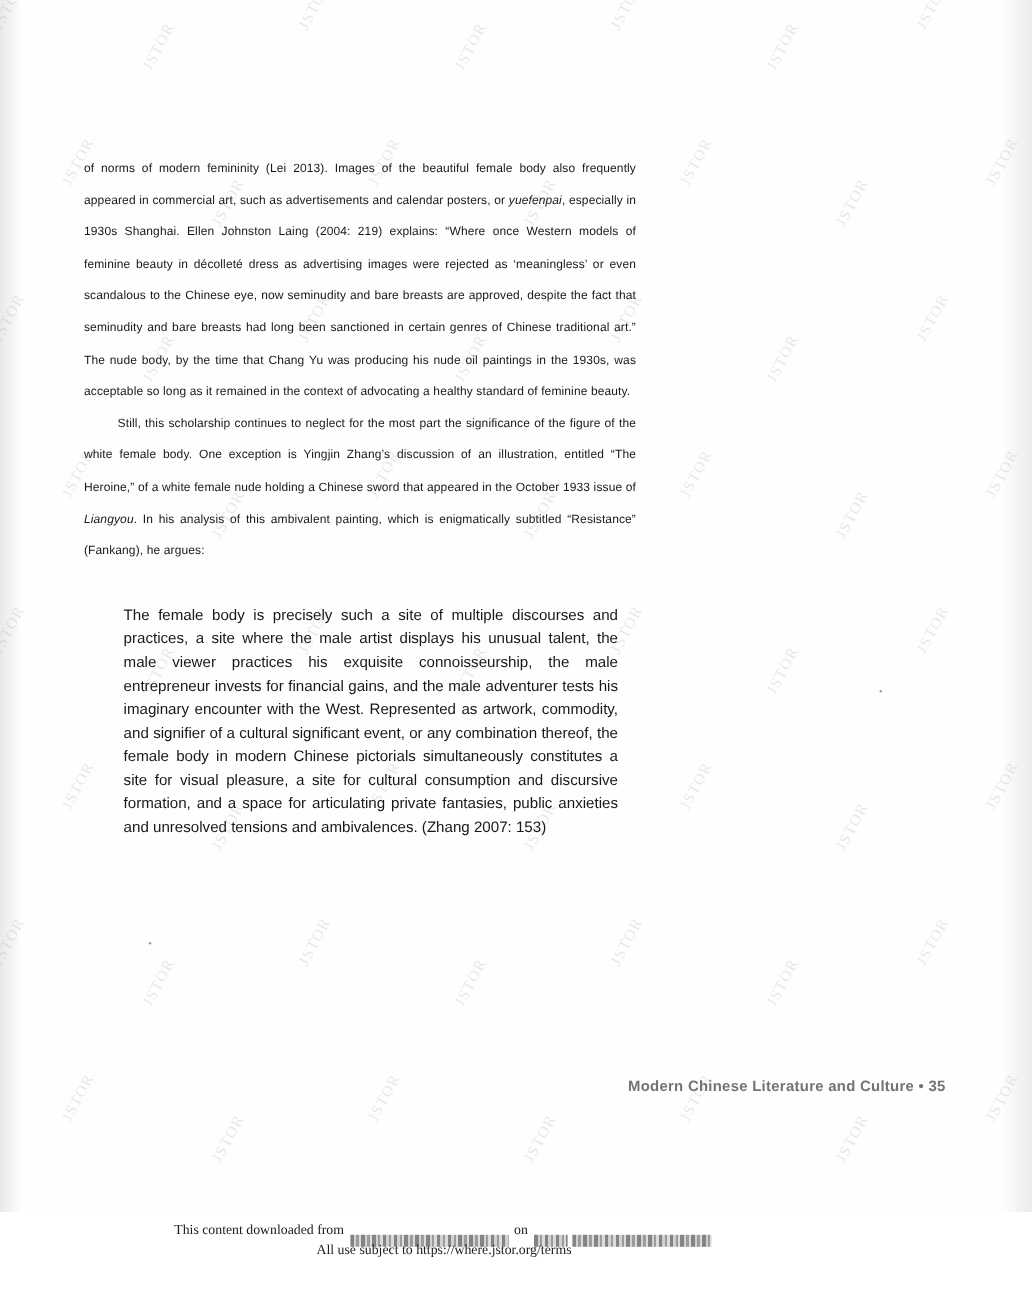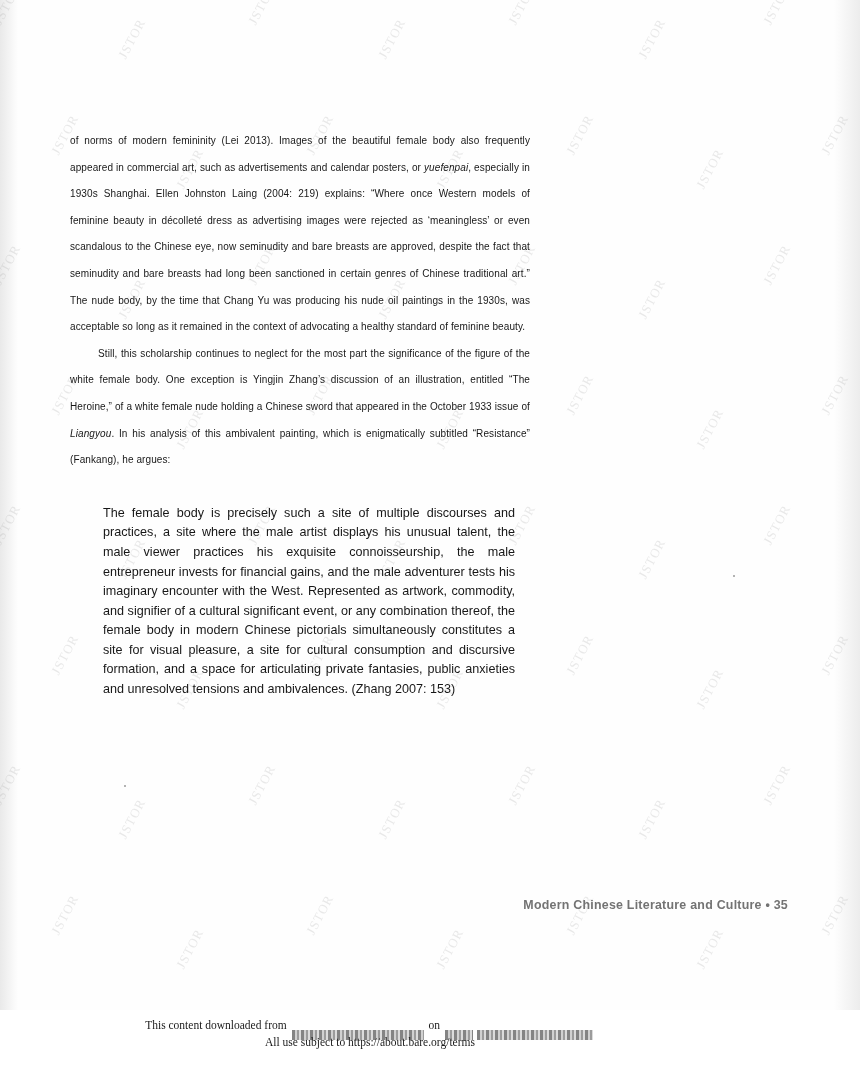--- a/index.html
+++ b/index.html
@@ -245,14 +245,14 @@
   <div class="running-footer">Modern Chinese Literature and Culture • 35</div>
 
   <div class="dot-artifact" style="left:733px; top:575px;"></div>
   <div class="dot-artifact" style="left:124px; top:785px;"></div>
 </div>
 
 <div id="jstor-footer">
   <div class="line1">
     <span>This content downloaded from </span><span class="redact r1">&nbsp;</span><span> on </span><span class="redact r2">&nbsp;</span><span class="redact r3">&nbsp;</span>
   </div>
-  <div class="line2">All use subject to https://about.bare.org/terms</div>
+  <div class="line2">All use subject to https://where.jstor.org/terms</div>
 </div>
 
 </body></html>

